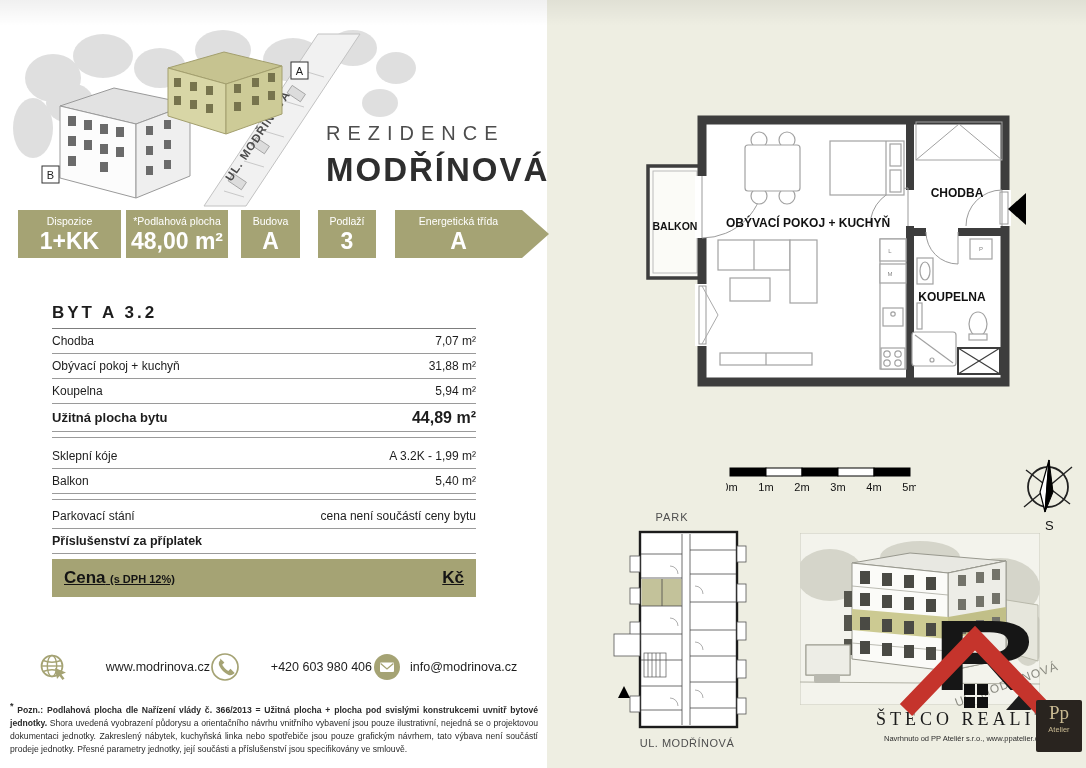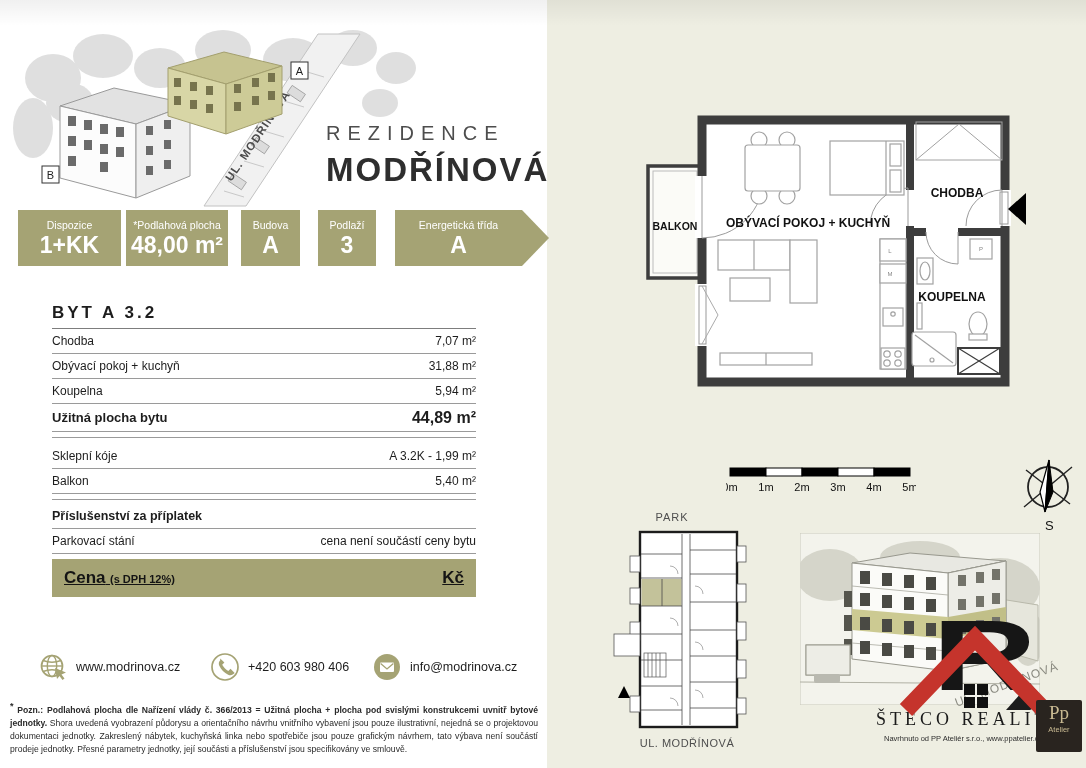--- a/index.html
+++ b/index.html
@@ -10,21 +10,21 @@
         background:linear-gradient(to bottom,rgba(0,0,0,.06),rgba(0,0,0,0));pointer-events:none;z-index:9;}
   svg text{font-family:"Liberation Sans",sans-serif;}
 
   
   .hero{position:absolute;left:8px;top:6px;width:532px;height:202px;}
   .title-block{position:absolute;left:318px;top:116px;width:225px;text-align:left;}
   .title-top{font-size:20px;letter-spacing:7px;color:#4d4d4d;font-weight:400;}
   .title-main{font-size:33px;letter-spacing:2px;color:#2e2e2e;font-weight:700;margin-top:6px;}
 
   
-  .badges{position:absolute;left:18px;top:210px;display:flex;align-items:stretch;height:56px;}
+  .badges{position:absolute;left:18px;top:210px;display:flex;align-items:stretch;height:48px;}
   .badge{background:#a5a374;color:#fff;text-align:center;display:flex;flex-direction:column;
          justify-content:center;gap:2px;}
   .badge .b-label{font-size:10.5px;line-height:11px;}
   .badge .b-value{font-size:23px;font-weight:bold;line-height:24px;}
   .b1{width:103px;margin-right:5px;}
   .b2{width:102px;margin-right:13px;}
   .b3{width:59px;margin-right:18px;}
   .b4{width:58px;margin-right:19px;}
   .b5{width:127px;clip-path:polygon(0 0,calc(100% - 27px) 0,100% 50%,calc(100% - 27px) 100%,0 100%);padding-right:27px;box-sizing:content-box;}
   .b5 .b-label,.b5 .b-value{width:127px;}
@@ -44,21 +44,21 @@
   .sp6{height:6px;}
   .sp4{height:4px;}
   .pricebar{margin-top:5px;height:38px;background:#a5a374;display:flex;justify-content:space-between;
             align-items:center;padding:0 12px;color:#141414;text-decoration:underline;}
   .pricebar .p-left b{font-size:17px;}
   .pricebar .p-note{font-size:11px;font-weight:bold;}
   .pricebar .p-val{font-size:17px;font-weight:bold;}
 
   
   .contact{position:absolute;left:38px;top:652px;width:480px;display:flex;}
-  .c-item{display:flex;align-items:center;gap:8px;font-size:12.5px;color:#1d1d1d;}
+  .c-item{display:flex;align-items:center;gap:8px;font-size:12.5px;color:#1d1d1d;justify-content:space-between;}
   .c-web{width:172px;}
   .c-phone{width:162px;}
 
   
   .footnote{position:absolute;left:10px;top:700px;width:528px;font-size:8.6px;line-height:13px;
             color:#2a2a2a;text-align:justify;}
   .footnote sup{font-weight:bold;font-size:9px;}
 
   
   .fp{position:absolute;left:640px;top:108px;}
@@ -218,27 +218,27 @@
     <div class="trow">
       <span class="lbl">Sklepní kóje</span>
       <span class="val">A 3.2K - 1,99 m²</span>
     </div>
     <div class="trow">
       <span class="lbl">Balkon</span>
       <span class="val">5,40 m²</span>
     </div>
     <div class="dline"></div>
     <div class="sp4"></div>
+    <div class="trow">
+      <span class="lbl">Parkovací stání</span>
+      <span class="val">cena není součástí ceny bytu</span>
+    </div>
     <div class="trow header-row">
       <span class="lbl">Příslušenství za příplatek</span>
         <span></span>
-    </div>
-    <div class="trow">
-      <span class="lbl">Parkovací stání</span>
-      <span class="val">cena není součástí ceny bytu</span>
     </div>
     <div class="pricebar">
       <span class="p-left"><b>Cena</b>
         <span class="p-note">(s DPH 12%)</span></span>
       <span class="p-val">Kč</span>
     </div>
   </div>
 
   <div class="contact">
     <div class="c-item c-web">

